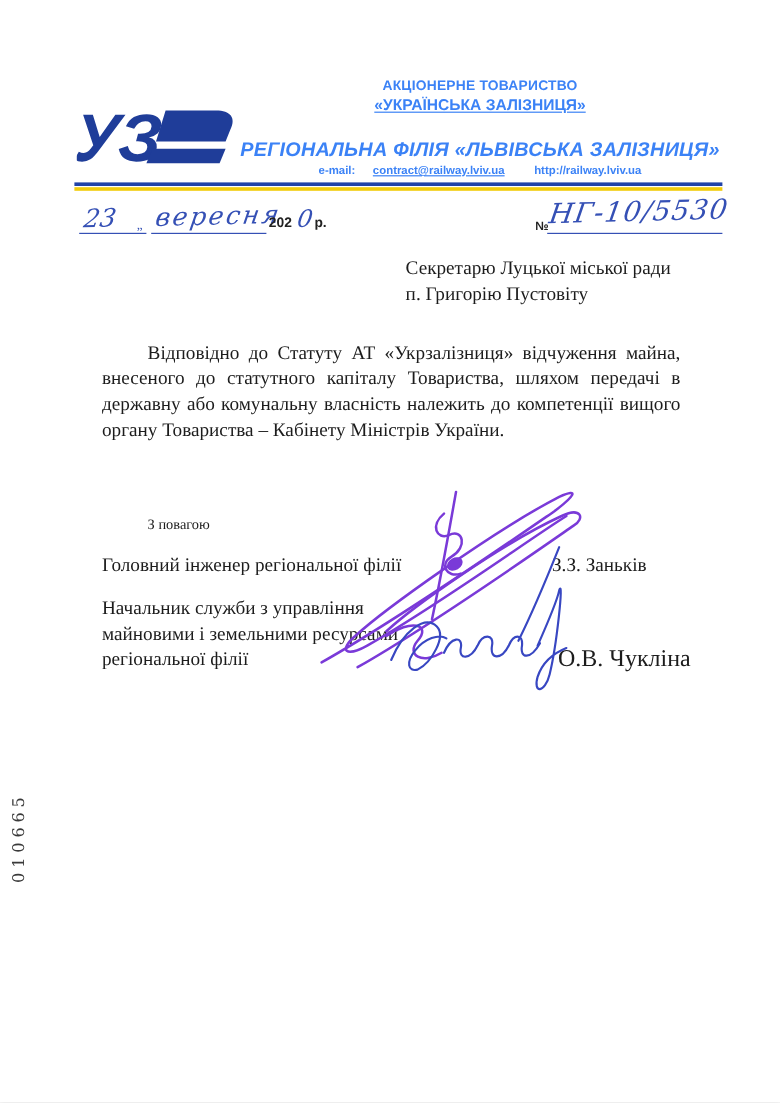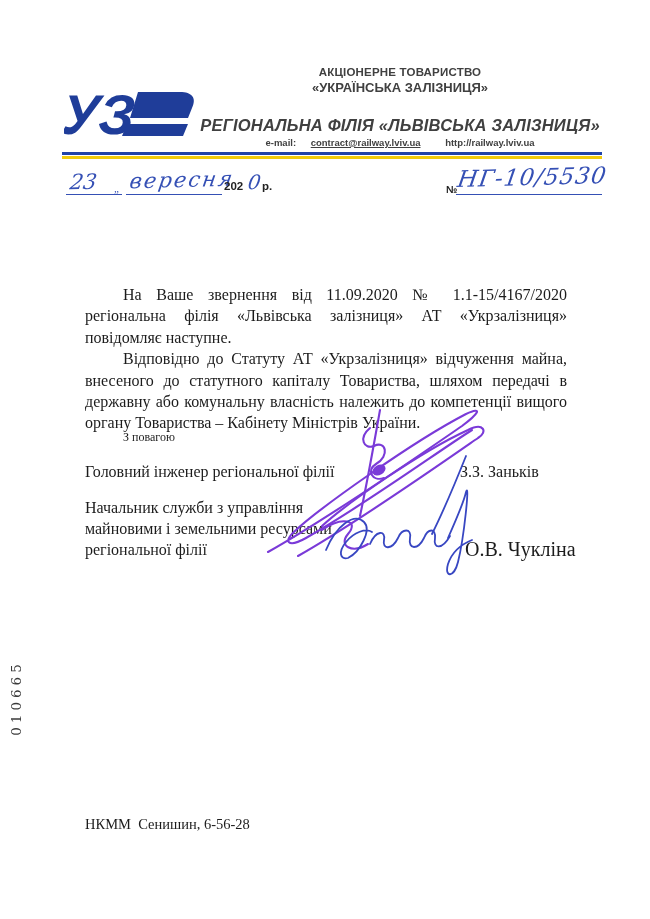--- a/index.html
+++ b/index.html
@@ -12,24 +12,24 @@
     color:#1c1c1c;
     overflow:hidden;
     box-shadow:0 0 4px rgba(0,0,0,.2);
   }
   
   .logo { position:absolute; left:64px; top:82px; width:134px; height:66px; }
   .head-block {
     position:absolute; left:198px; top:66px; width:404px;
     text-align:center;
     font-family:"Liberation Sans", sans-serif;
-    font-weight:bold; color:#404040;
+    font-weight:bold; color:#3b82f6;
   }
   .head-org-type { font-size:11.5px; letter-spacing:.2px; }
-  .head-org-name { font-size:13px; margin-top:2px; }
+  .head-org-name { font-size:13px; margin-top:2px;text-decoration:underline; }
   .head-branch   { font-size:16.5px; margin-top:21px; letter-spacing:.2px;font-style:italic; }
   .head-address  { font-size:9.5px;  margin-top:5px; }
   .head-contacts { font-size:9.5px;  margin-top:2px; }
   .head-contacts .email { text-decoration:underline;margin-left:12px; }
   .head-contacts .site  { margin-left:22px; }
   .divider { position:absolute; left:62px; top:152px; width:540px; }
   .divider .blue   { height:2.5px; background:#2143a8; }
   .divider .yellow { height:2.5px; background:#f2cc0c; margin-top:1.5px; }
 
   
@@ -114,23 +114,26 @@
     <span class="printed-year">202</span>
     <span class="handwriting hw-year">0</span>
     <span class="printed-r">р.</span>
     <span class="u-line ul-day"></span>
     <span class="u-line ul-month"></span>
     <span class="num-label">№</span>
     <span class="handwriting hw-number">НГ-10/5530</span>
     <span class="u-line ul-number"></span>
   </div>
 
+  <div class="recipient">
+    <div>Секретарю Луцької міської ради</div>
+    <div>п. Григорію Пустовіту</div>
+  </div>
 
   <div class="body-text">
-    <p>На Ваше звернення від 11.09.2020 № 1.1-15/4167/2020 регіональна філія «Львівська залізниця» АТ «Укрзалізниця» повідомляє наступне.</p>
     <p>Відповідно до Статуту АТ «Укрзалізниця» відчуження майна, внесеного до статутного капіталу Товариства, шляхом передачі в державну або комунальну власність належить до компетенції вищого органу Товариства – Кабінету Міністрів України.</p>
   </div>
 
   <div class="salutation">З повагою</div>
 
   <div class="signer-title-1">Головний інженер регіональної філії</div>
   <div class="signer-name-1">З.З. Заньків</div>
 
   <div class="signer-title-2">
     <div>Начальник служби з управління</div>
@@ -150,15 +153,14 @@
 
   <svg class="sig-blue" viewBox="0 0 160 135" fill="none" stroke="#3847c2" stroke-width="1.8" stroke-linecap="round">
     <path d="M148,4 C136,34 124,62 114,82"></path>
     <path d="M8,98 C18,74 36,60 46,70 C54,78 42,100 30,106 C22,108 20,100 28,90 C36,80 48,76 54,80"></path>
     <path d="M52,92 C58,78 68,78 66,88 C64,98 74,98 80,86 C84,76 94,76 92,86 C90,98 100,98 106,86 C110,76 118,76 117,86 C115,97 124,98 132,84"></path>
     <path d="M130,86 C138,68 146,50 148,40 C152,28 146,86 140,110 C136,126 126,126 130,112 C134,100 144,92 154,88"></path>
   </svg>
 
   <div class="form-number">010665</div>
 
-  <div class="footer-ref">НКММ  Сенишин, 6-56-28</div>
 
 </div>
 
 </body></html>

